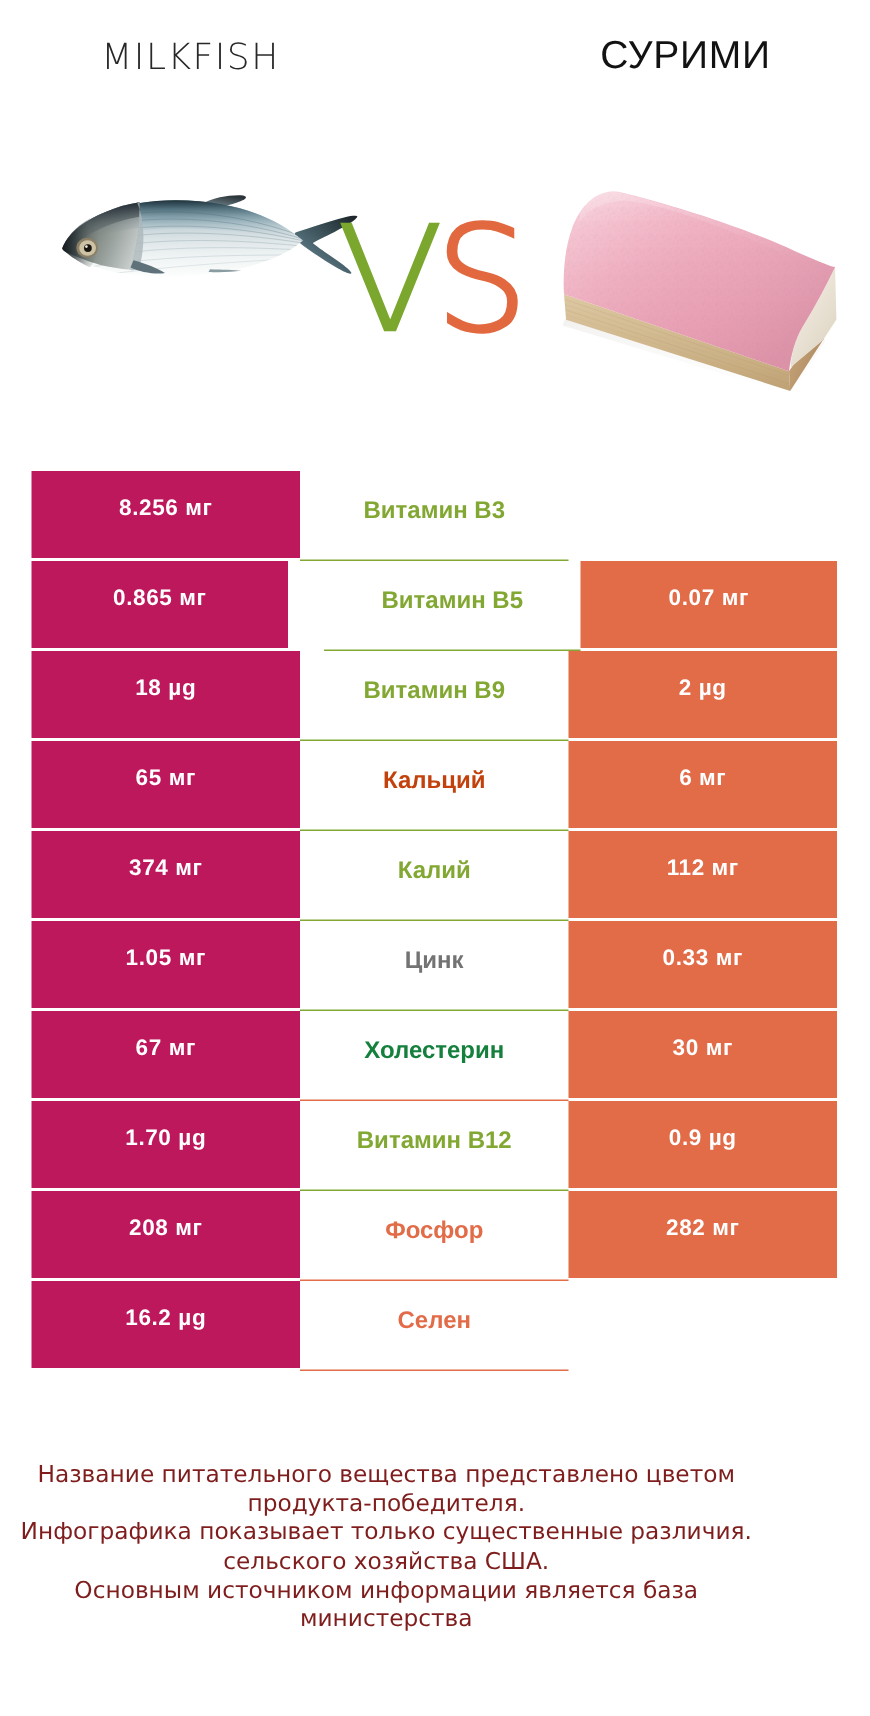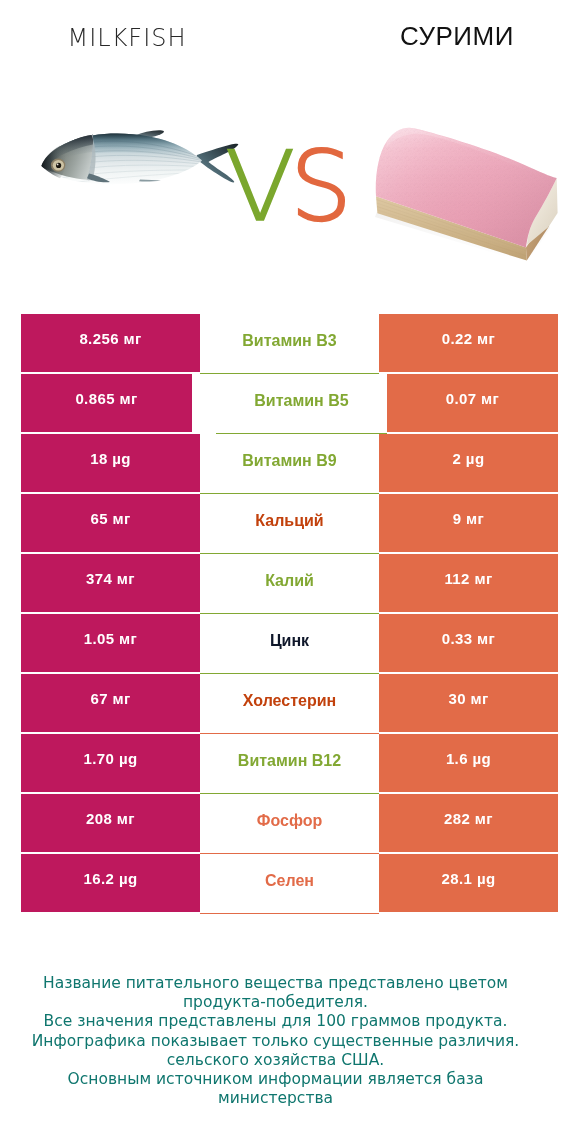--- a/index.html
+++ b/index.html
@@ -30,22 +30,22 @@
           font-family:"Liberation Sans",sans-serif;box-sizing:border-box;padding-bottom:9px;}
   .cl{background:#be185d;}
   .cr{background:#e26b48;}
   .cm{width:179px;display:flex;align-items:center;justify-content:center;
       font-size:16px;font-weight:bold;background:#ffffff;letter-spacing:0px;
       font-family:"Liberation Sans",sans-serif;box-sizing:border-box;padding-bottom:5px;
       height:60px;margin-top:0px;}
 
   
   .foot{position:absolute;left:0;top:974px;width:515px;text-align:center;
-        font-size:15.5px;line-height:19.2px;color:#0f766e;
-        font-family:"DejaVu Sans",sans-serif;font-weight:400;padding-left:18px;}
+        font-size:15.5px;line-height:19.2px;color:#7f1d1d;
+        font-family:"DejaVu Sans",sans-serif;font-weight:400;}
 </style>
 </head>
 <body>
 
 <div class="page">
 
   <div class="hero">
 
     <svg class="heroart" viewBox="0 0 580 300">
       <defs>
@@ -291,69 +291,66 @@
 
     <div class="title-l">MILKFISH</div>
     <div class="title-r">СУРИМИ</div>
     <div class="vs"><span class="v">V</span><span class="s">S</span></div>
   </div>
 
   <div class="tbl">
       <div class="row">
         <div class="cl">8.256 мг</div>
         <div class="cm" style="color: rgb(130, 168, 51); border-bottom: 1px solid rgb(130, 168, 51);">Витамин B3</div>
-        <div class="cr">0.22 мг</div>
       </div>
       <div class="row">
         <div class="cl">0.865 мг</div>
         <div class="cm" style="color: rgb(130, 168, 51); border-bottom: 1px solid rgb(130, 168, 51); margin-left: 24px;">Витамин B5</div>
         <div class="cr">0.07 мг</div>
       </div>
       <div class="row">
         <div class="cl">18 µg</div>
         <div class="cm" style="color: rgb(130, 168, 51); border-bottom: 1px solid rgb(130, 168, 51);">Витамин B9</div>
         <div class="cr">2 µg</div>
       </div>
       <div class="row">
         <div class="cl">65 мг</div>
         <div class="cm" style="color: #c2410c; border-bottom: 1px solid rgb(130, 168, 51);">Кальций</div>
-        <div class="cr">9 мг</div>
+        <div class="cr">6 мг</div>
       </div>
       <div class="row">
         <div class="cl">374 мг</div>
         <div class="cm" style="color: rgb(130, 168, 51); border-bottom: 1px solid rgb(130, 168, 51);">Калий</div>
         <div class="cr">112 мг</div>
       </div>
       <div class="row">
         <div class="cl">1.05 мг</div>
-        <div class="cm" style="color: #0f172a; border-bottom: 1px solid rgb(130, 168, 51);">Цинк</div>
+        <div class="cm" style="color: #737373; border-bottom: 1px solid rgb(130, 168, 51);">Цинк</div>
         <div class="cr">0.33 мг</div>
       </div>
       <div class="row">
         <div class="cl">67 мг</div>
-        <div class="cm" style="color: #c2410c; border-bottom: 1px solid rgb(226, 107, 72);">Холестерин</div>
+        <div class="cm" style="color: #15803d; border-bottom: 1px solid rgb(226, 107, 72);">Холестерин</div>
         <div class="cr">30 мг</div>
       </div>
       <div class="row">
         <div class="cl">1.70 µg</div>
         <div class="cm" style="color: rgb(130, 168, 51); border-bottom: 1px solid rgb(130, 168, 51);">Витамин B12</div>
-        <div class="cr">1.6 µg</div>
+        <div class="cr">0.9 µg</div>
       </div>
       <div class="row">
         <div class="cl">208 мг</div>
         <div class="cm" style="color: rgb(226, 107, 72); border-bottom: 1px solid rgb(226, 107, 72);">Фосфор</div>
         <div class="cr">282 мг</div>
       </div>
       <div class="row">
         <div class="cl">16.2 µg</div>
         <div class="cm" style="color: rgb(226, 107, 72); border-bottom: 1px solid rgb(226, 107, 72);">Селен</div>
-        <div class="cr">28.1 µg</div>
       </div>
     </div>
   <div class="foot">
       <div>Название питательного вещества представлено цветом</div>
       <div>продукта-победителя.</div>
-      <div>Все значения представлены для 100 граммов продукта.</div>
       <div>Инфографика показывает только существенные различия.</div>
       <div>сельского хозяйства США.</div>
       <div>Основным источником информации является база министерства</div>
     </div>
 </div>
 
 </body></html>

